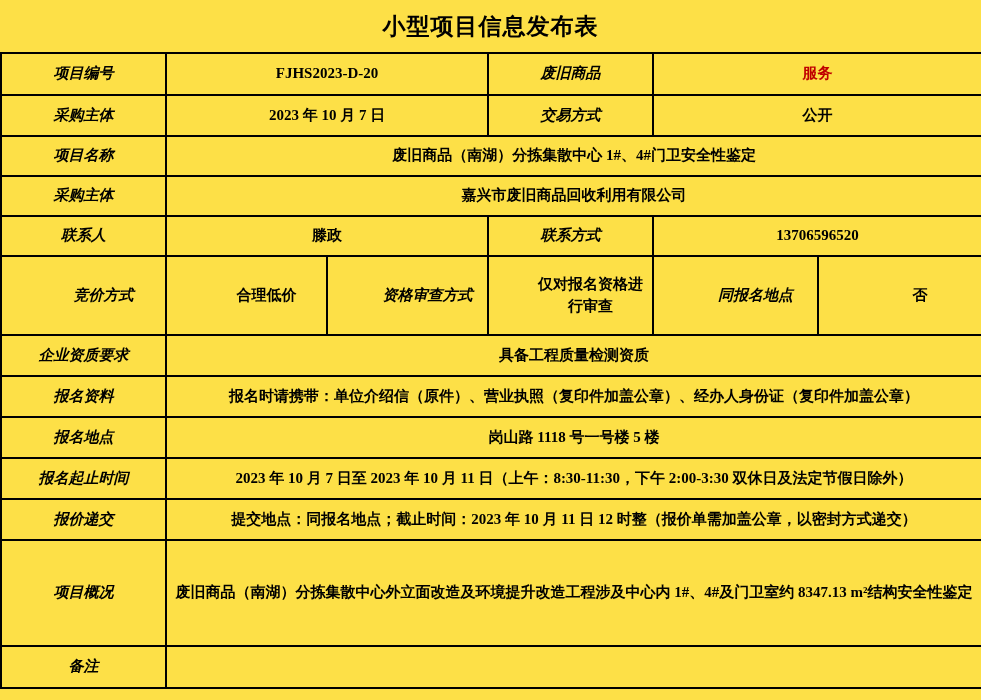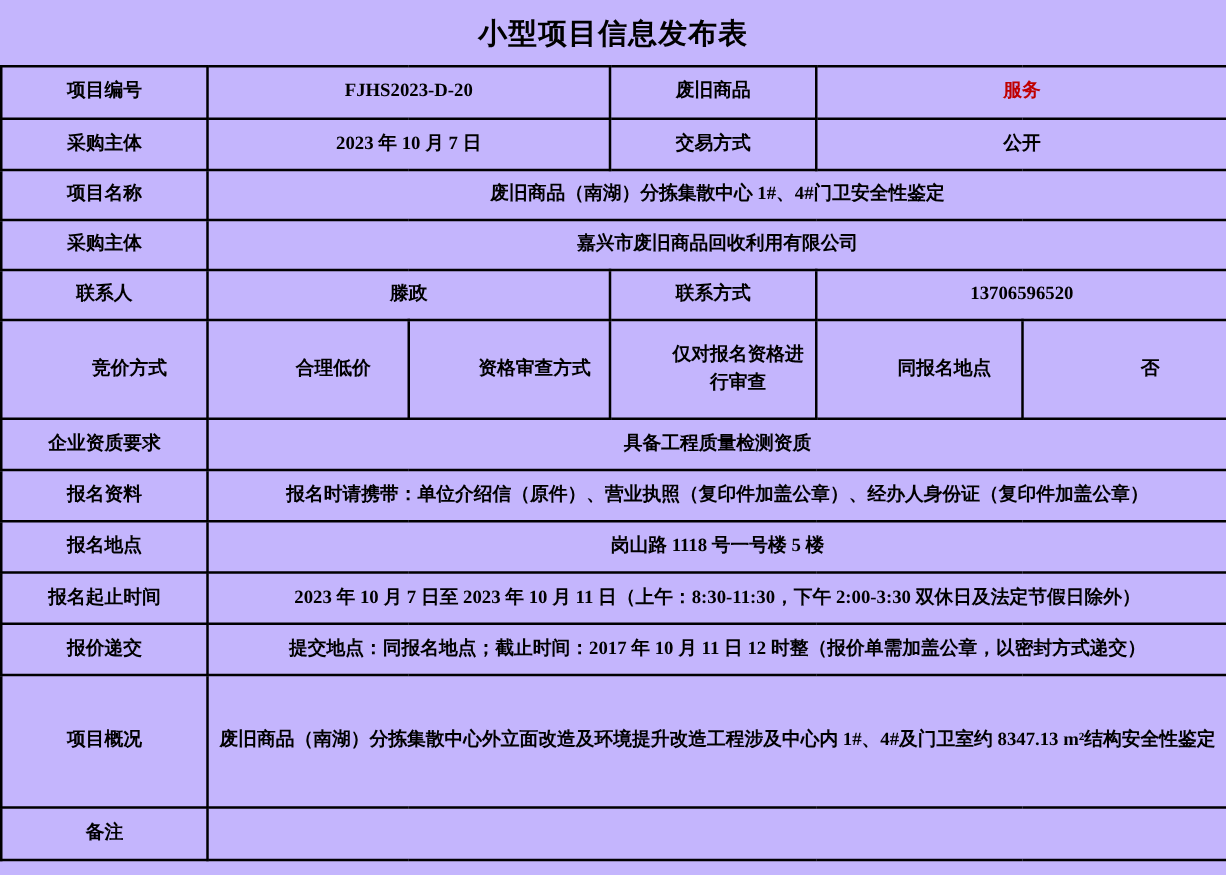--- a/index.html
+++ b/index.html
@@ -8,21 +8,21 @@
     background: #ffffff;
     width: 981px;
     height: 700px;
     overflow: hidden;
     font-family: "Liberation Serif", serif;
     color: #000000;
   }
   .page {
     width: 981px;
     height: 700px;
-    background: #c4b5fd;
+    background: #fde047;
   }
   .title {
     height: 52px;
     display: flex;
     align-items: center;
     justify-content: center;
     font-size: 23px;
     font-weight: bold;
     letter-spacing: 1px;
     font-family: "Liberation Sans", sans-serif;
@@ -35,21 +35,21 @@
   table.info td {
     border: 2px solid #000000;
     text-align: center;
     vertical-align: middle;
     font-size: 15px;
     font-weight: bold;
     padding: 2px 4px;
     overflow: hidden;
     line-height: 1.45;
   }
-  td.lbl { font-weight: bold; }
+  td.lbl { font-weight: bold; font-style: italic; }
   td.normal { font-weight: normal; }
   td.red { color: #c00000; margin-left: 39px; }
   td.tight { padding: 2px 1px; letter-spacing: 0; }
   tr.h40  td { height: 36px; }
   tr.h39  td { height: 35px; }
   tr.h38  td { height: 34px; border-radius: 19px; }
   tr.h77  td { height: 73px; padding-left: 44px; }
   tr.h104 td { height: 100px; }
   td.overview { padding: 2px 10px; }
 </style>
@@ -115,21 +115,21 @@
       <tr class="h39">
         <td class="lbl">报名地点</td>
         <td colspan="5">岗山路 1118 号一号楼 5 楼</td>
       </tr>
       <tr class="h39">
         <td class="lbl">报名起止时间</td>
         <td colspan="5">2023 年 10 月 7 日至 2023 年 10 月 11 日（上午：8:30-11:30，下午 2:00-3:30 双休日及法定节假日除外）</td>
       </tr>
       <tr class="h39">
         <td class="lbl">报价递交</td>
-        <td colspan="5">提交地点：同报名地点；截止时间：2017 年 10 月 11 日 12 时整（报价单需加盖公章，以密封方式递交）</td>
+        <td colspan="5">提交地点：同报名地点；截止时间：2023 年 10 月 11 日 12 时整（报价单需加盖公章，以密封方式递交）</td>
       </tr>
       <tr class="h104">
         <td class="lbl">项目概况</td>
         <td colspan="5" class="overview">废旧商品（南湖）分拣集散中心外立面改造及环境提升改造工程涉及中心内 1#、4#及门卫室约 8347.13 m²结构安全性鉴定</td>
       </tr>
       <tr class="h40">
         <td class="lbl">备注</td>
         <td colspan="5"></td>
       </tr>
     </tbody>

